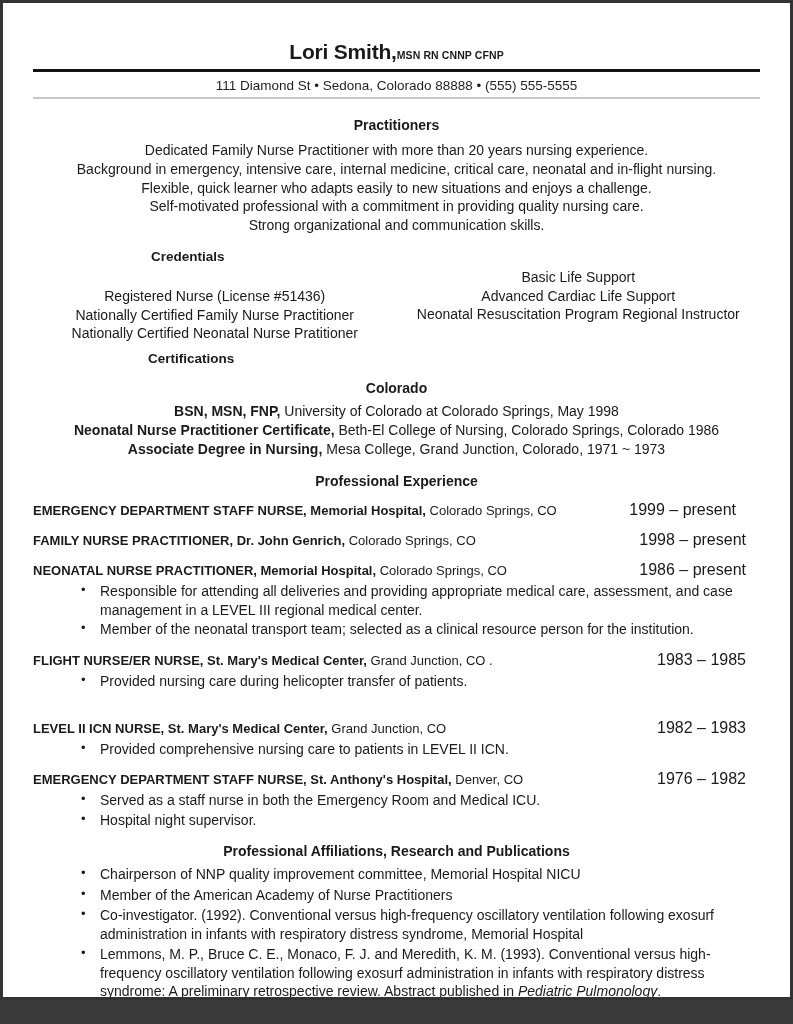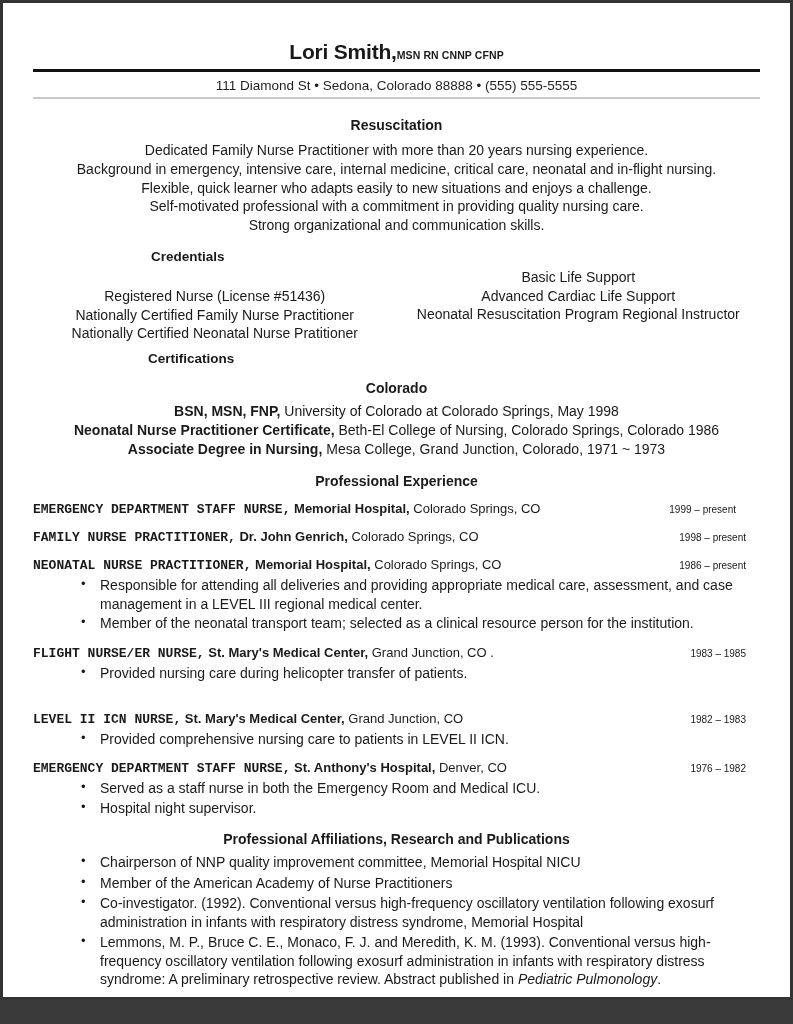--- a/index.html
+++ b/index.html
@@ -126,26 +126,25 @@
   .job-line {
     font-size: 13px;
     display: flex;
     justify-content: space-between;
     align-items: baseline;
   }
   .job-left { white-space: nowrap; }
   .job-title {
     font-weight: bold;
     text-transform: uppercase;
-    font-family: Liberation Mono, monospace;
   }
   .job-org { font-weight: bold; }
   .job-loc { font-weight: normal; }
   .job-dates {
-    font-size: 10px;
+    font-size: 16px;
     white-space: nowrap;
     text-align: right;
     padding-right: 14px;
   }
   .job-dates.d0 { padding-right: 24px; }
 
   ul.bullets {
     margin: 3px 0 0 0;
     padding-left: 48px;
     list-style: none;
@@ -177,21 +176,21 @@
 <div id="page">
   <div class="inner">
 
     <div class="name-line">
       <span class="name-main">Lori Smith,</span><span class="name-creds">MSN RN CNNP CFNP</span>
     </div>
     <div class="rule-dark"></div>
     <div class="contact-line">111 Diamond St • Sedona, Colorado 88888 • (555) 555-5555</div>
     <div class="rule-light"></div>
 
-    <div class="sec-heading">Resuscitation</div>
+    <div class="sec-heading">Practitioners</div>
     <div class="centered-block">
       <div>Dedicated Family Nurse Practitioner with more than 20 years nursing experience.</div>
       <div>Background in emergency, intensive care, internal medicine, critical care, neonatal and in-flight nursing.</div>
       <div>Flexible, quick learner who adapts easily to new situations and enjoys a challenge.</div>
       <div>Self-motivated professional with a commitment in providing quality nursing care.</div>
       <div>Strong organizational and communication skills.</div>
     </div>
 
     <div class="sub-heading-left">Credentials</div>
     <div class="cred-cols">

